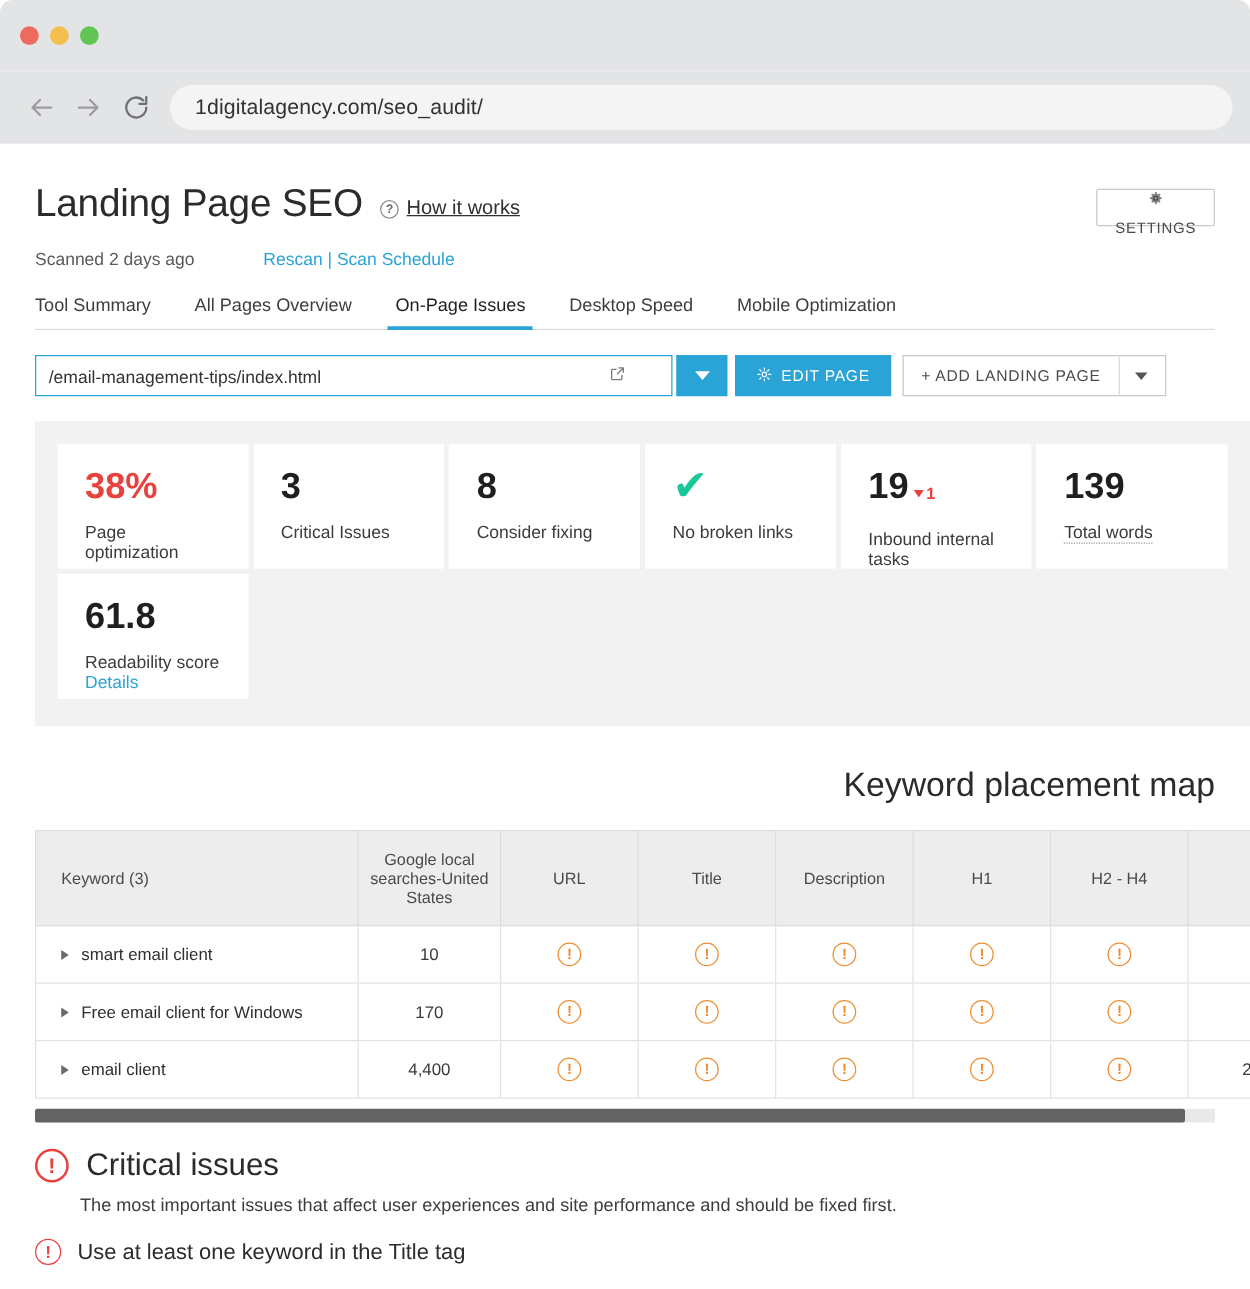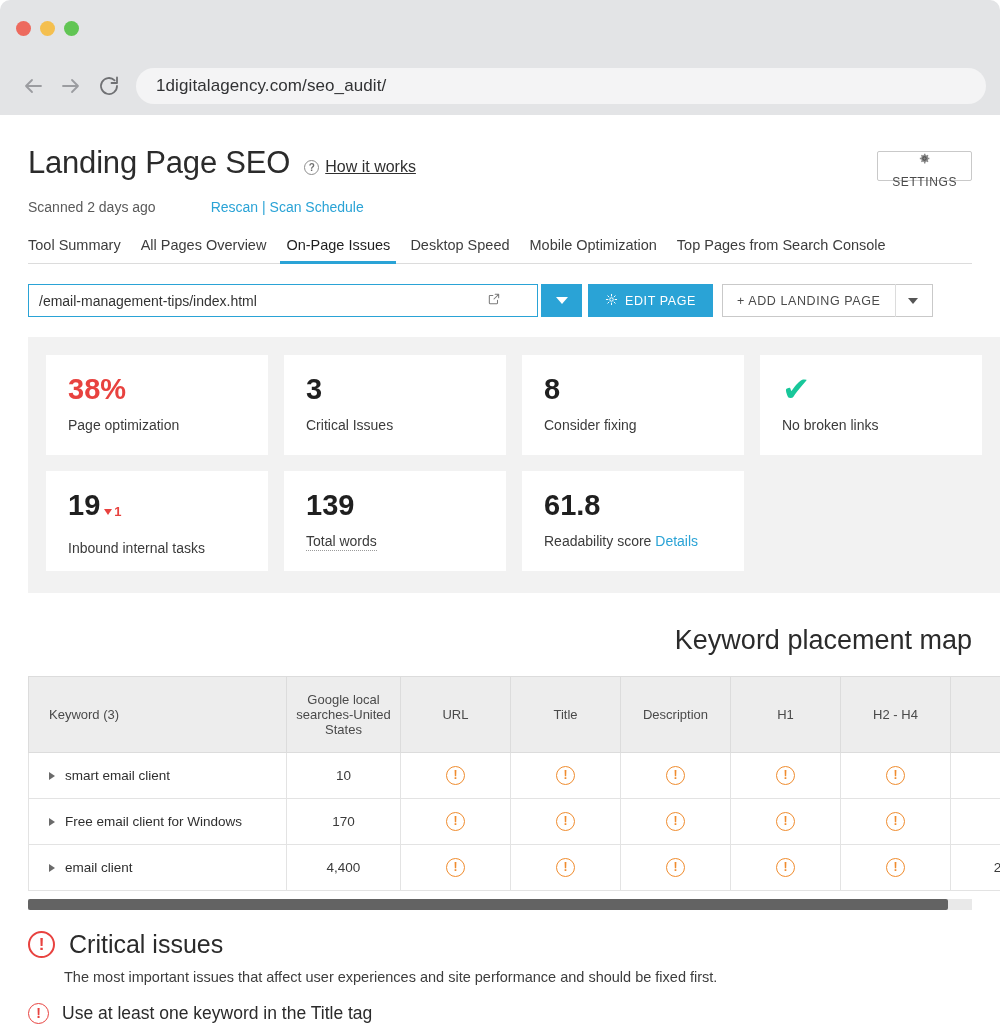--- a/index.html
+++ b/index.html
@@ -124,21 +124,21 @@
     margin-top: 18px;
     font-size: 14px;
     color: #5a5a5a;
   }
   .scan-links { margin-left: 55px; color: #2aa3d6; }
   .scan-links span { color: #2aa3d6; }
 
   
   .tabs {
     display: flex;
-    gap: 0;
+    gap: 15px;
     margin-top: 22px;
     border-bottom: 1px solid #dcdcdc;
     font-size: 14.5px;
   }
   .tab {
     padding: 0 10px 10px 10px;
     color: #3d3d3d;
     position: relative;
     white-space: nowrap;
   }
@@ -226,22 +226,22 @@
   }
 
   
   .kpi-panel {
     margin-top: 20px;
     background: #f2f2f2;
     padding: 18px 18px 22px 18px;
   }
   .kpi-grid {
     display: grid;
-    grid-template-columns: repeat(4, 1fr);
-    gap: 16px;
+    grid-template-columns: repeat(6, 1fr);
+    gap: 4px;
   }
   .kpi-card {
     background: #fff;
     height: 100px;
     padding: 17px 22px 0 22px;
   }
   .kpi-value {
     font-size: 29px;
     font-weight: 700;
     color: #1f1f1f;
@@ -465,21 +465,20 @@
           <span>Rescan</span><span> | </span><span>Scan Schedule</span>
         </span>
       </div>
 
       <div class="tabs">
         <div class="tab">Tool Summary</div>
         <div class="tab">All Pages Overview</div>
         <div class="tab active">On-Page Issues</div>
         <div class="tab">Desktop Speed</div>
         <div class="tab">Mobile Optimization</div>
-        <div class="tab">Top Pages from Search Console</div>
       </div>
 
       <div class="url-row">
         <div class="url-input">
           <span>/email-management-tips/index.html</span>
           <span class="ext">
             <svg width="14" height="14" viewBox="0 0 24 24">
                 <path d="M14 4h6v6M20 4l-8 8" fill="none" stroke="#7c7c7c" stroke-width="1.8" stroke-linecap="round" stroke-linejoin="round"></path>
                 <path d="M18 14v5a1 1 0 0 1-1 1H5a1 1 0 0 1-1-1V7a1 1 0 0 1 1-1h5" fill="none" stroke="#7c7c7c" stroke-width="1.8" stroke-linecap="round" stroke-linejoin="round"></path>
               </svg>

